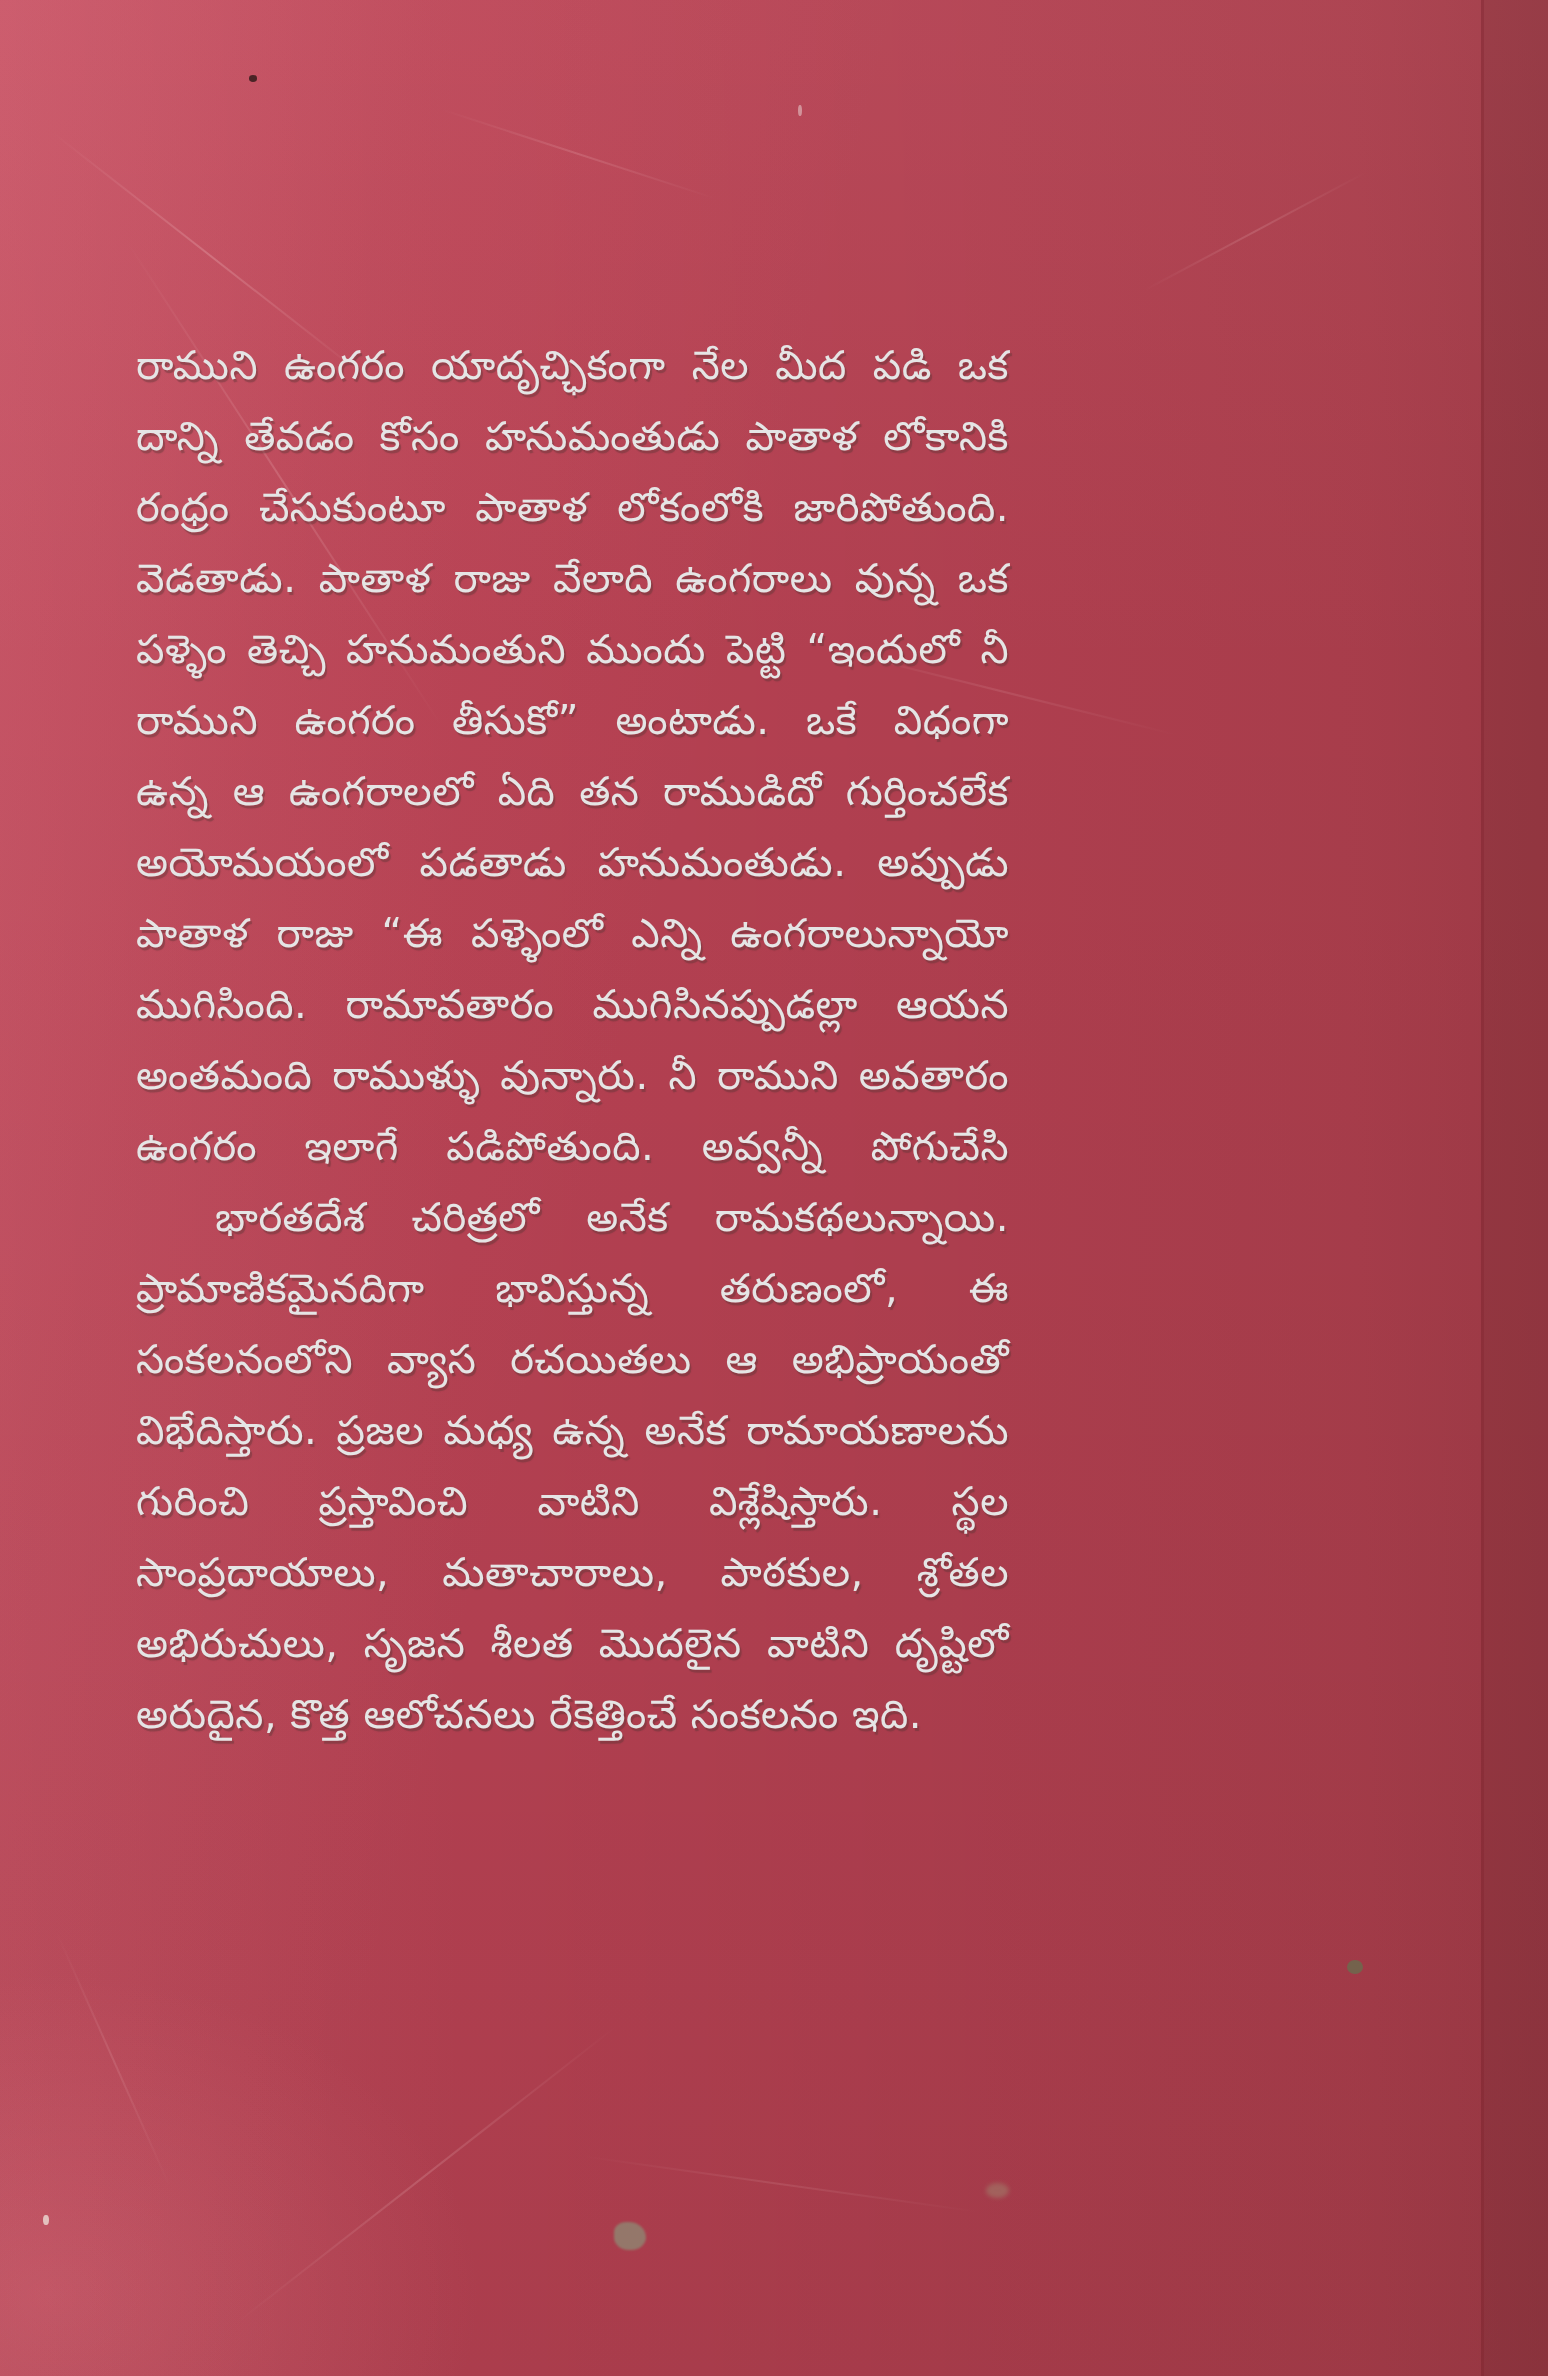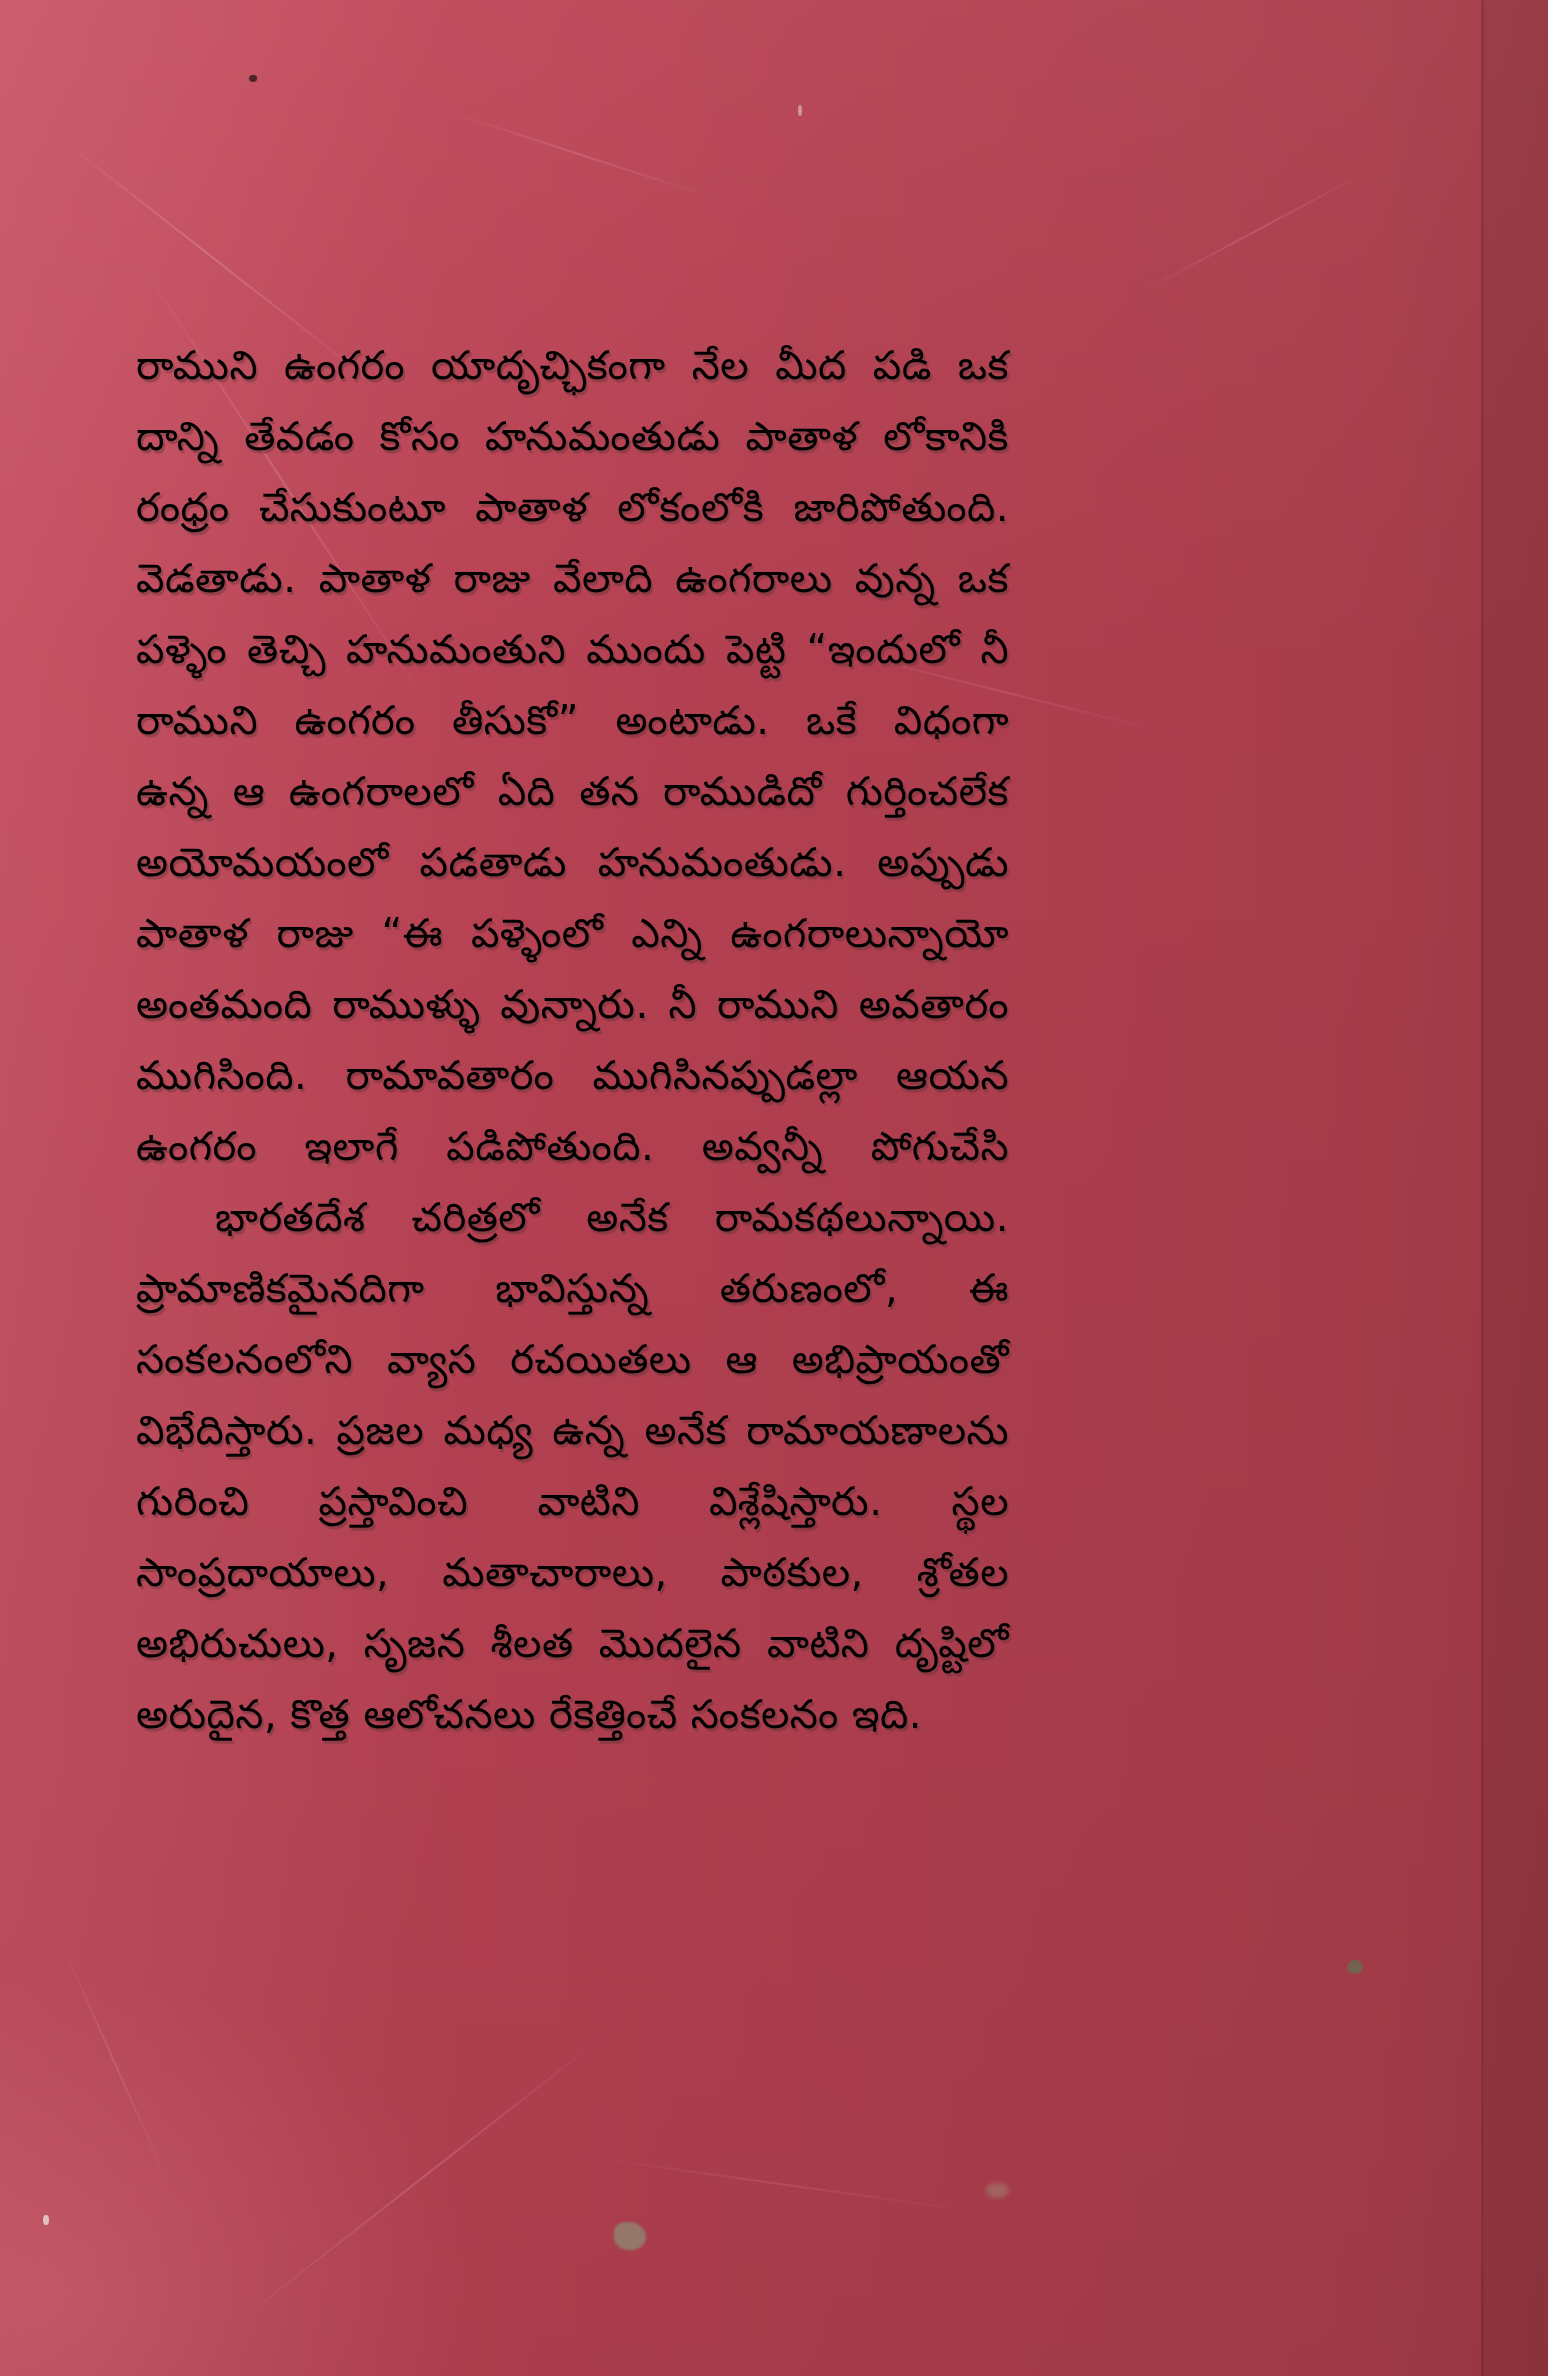--- a/index.html
+++ b/index.html
@@ -86,33 +86,33 @@
   <div class="scratch" style="left:581px; top:2155px; width:403px; transform:rotate(8deg);  opacity:.35;"></div>
   <div class="scratch" style="left:56px;  top:1930px; width:281px; transform:rotate(66deg); opacity:.4;"></div>
 
   <div class="speck" style="left:249px;  top:75px;   width:8.4px;  height:6.6px;  background:#4a2426;"></div>
   <div class="speck" style="left:1347px; top:1960px; width:16px; height:14px; background:#6d6a4e; opacity:.85; filter:blur(0.5px);"></div>
   <div class="speck" style="left:614px;  top:2222px; width:32px; height:28px; background:#8f8672; opacity:.8;  filter:blur(0.9px); border-radius:40% 60% 50% 50%;"></div>
   <div class="speck" style="left:986px; top:2183px; width:22.5px; height:15px; background:#a0876f; opacity:.5;  filter:blur(1.9px);"></div>
   <div class="speck" style="left:43px;   top:2215px; width:5.6px;  height:10.3px; background:#ecdcd4; opacity:.8;"></div>
   <div class="speck" style="left:798px;  top:105px;  width:3.7px;  height:11.2px; background:#e8cfcf; opacity:.55;"></div>
 
-  <div class="textblock" id="textblock" style="color: #000000;">
+  <div class="textblock" id="textblock" style="color: #e5e5e5;">
       <div class="para">
         <div class="line">రాముని ఉంగరం యాదృచ్ఛికంగా నేల మీద పడి ఒక</div>
         <div class="line">దాన్ని తేవడం కోసం హనుమంతుడు పాతాళ లోకానికి</div>
         <div class="line">రంధ్రం చేసుకుంటూ పాతాళ లోకంలోకి జారిపోతుంది.</div>
         <div class="line">వెడతాడు. పాతాళ రాజు వేలాది ఉంగరాలు వున్న ఒక</div>
         <div class="line">పళ్ళెం తెచ్చి హనుమంతుని ముందు పెట్టి “ఇందులో నీ</div>
         <div class="line">రాముని ఉంగరం తీసుకో” అంటాడు. ఒకే విధంగా</div>
         <div class="line">ఉన్న ఆ ఉంగరాలలో ఏది తన రాముడిదో గుర్తించలేక</div>
         <div class="line">అయోమయంలో పడతాడు హనుమంతుడు. అప్పుడు</div>
         <div class="line">పాతాళ రాజు “ఈ పళ్ళెంలో ఎన్ని ఉంగరాలున్నాయో</div>
+        <div class="line">ముగిసింది. రామావతారం ముగిసినప్పుడల్లా ఆయన</div>
         <div class="line">అంతమంది రాముళ్ళు వున్నారు. నీ రాముని అవతారం</div>
-        <div class="line">ముగిసింది. రామావతారం ముగిసినప్పుడల్లా ఆయన</div>
         <div class="line">ఉంగరం ఇలాగే పడిపోతుంది. అవ్వన్నీ పోగుచేసి</div>
       </div>
       <div class="para">
         <div class="line indent">భారతదేశ చరిత్రలో అనేక రామకథలున్నాయి.</div>
         <div class="line">ప్రామాణికమైనదిగా భావిస్తున్న తరుణంలో, ఈ</div>
         <div class="line">సంకలనంలోని వ్యాస రచయితలు ఆ అభిప్రాయంతో</div>
         <div class="line">విభేదిస్తారు. ప్రజల మధ్య ఉన్న అనేక రామాయణాలను</div>
         <div class="line">గురించి ప్రస్తావించి వాటిని విశ్లేషిస్తారు. స్థల</div>
         <div class="line">సాంప్రదాయాలు, మతాచారాలు, పాఠకుల, శ్రోతల</div>
         <div class="line">అభిరుచులు, సృజన శీలత మొదలైన వాటిని దృష్టిలో</div>

